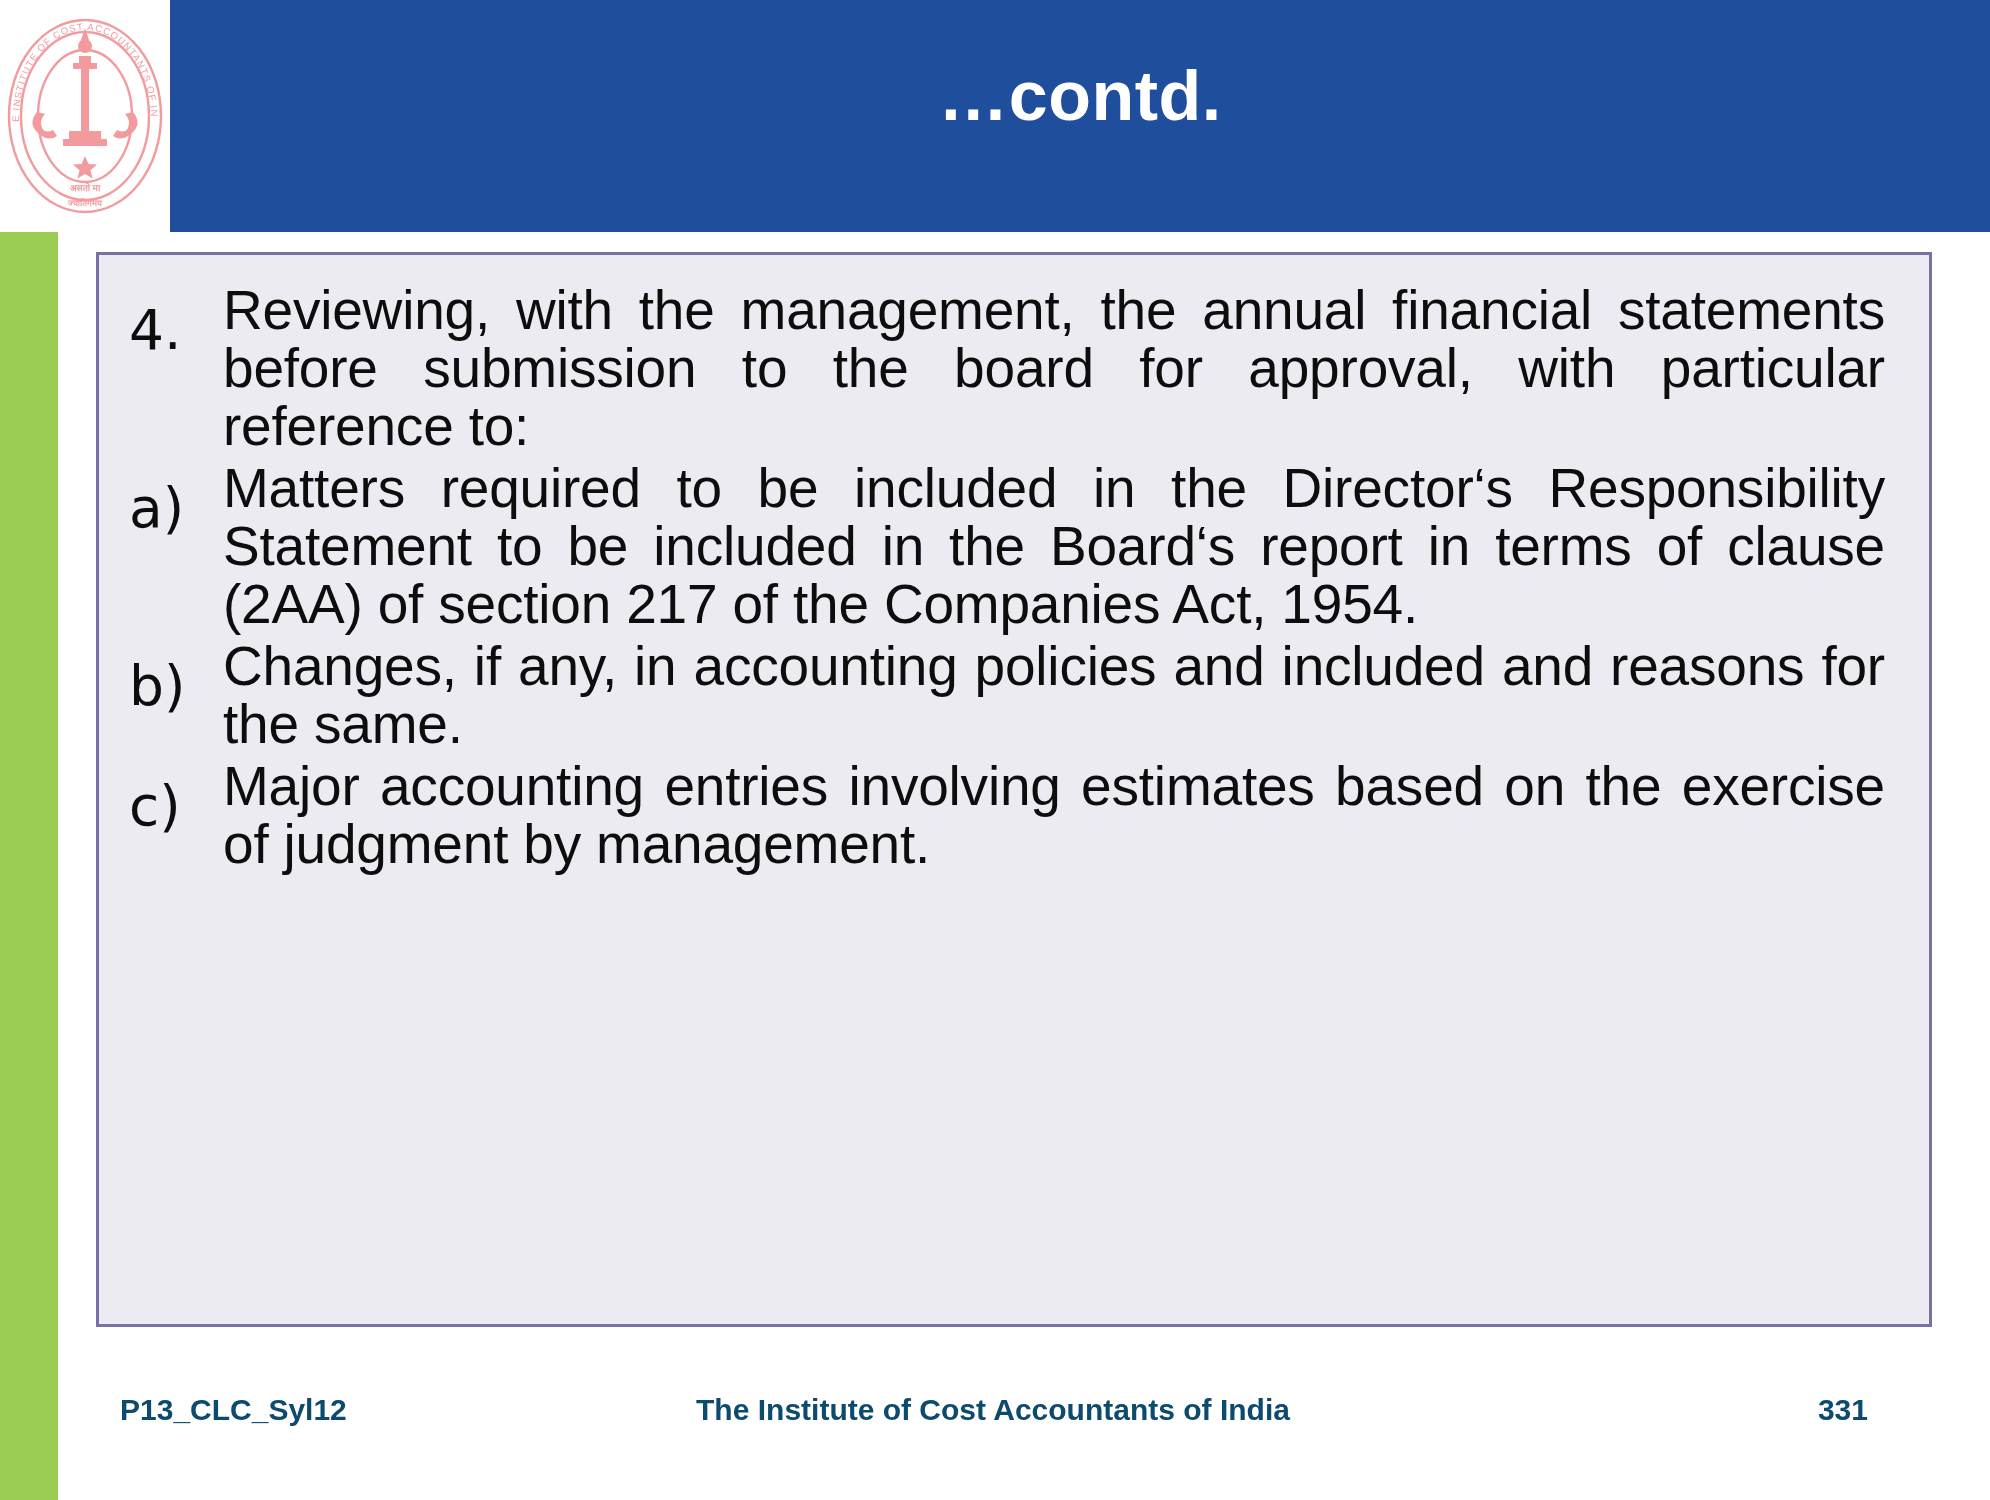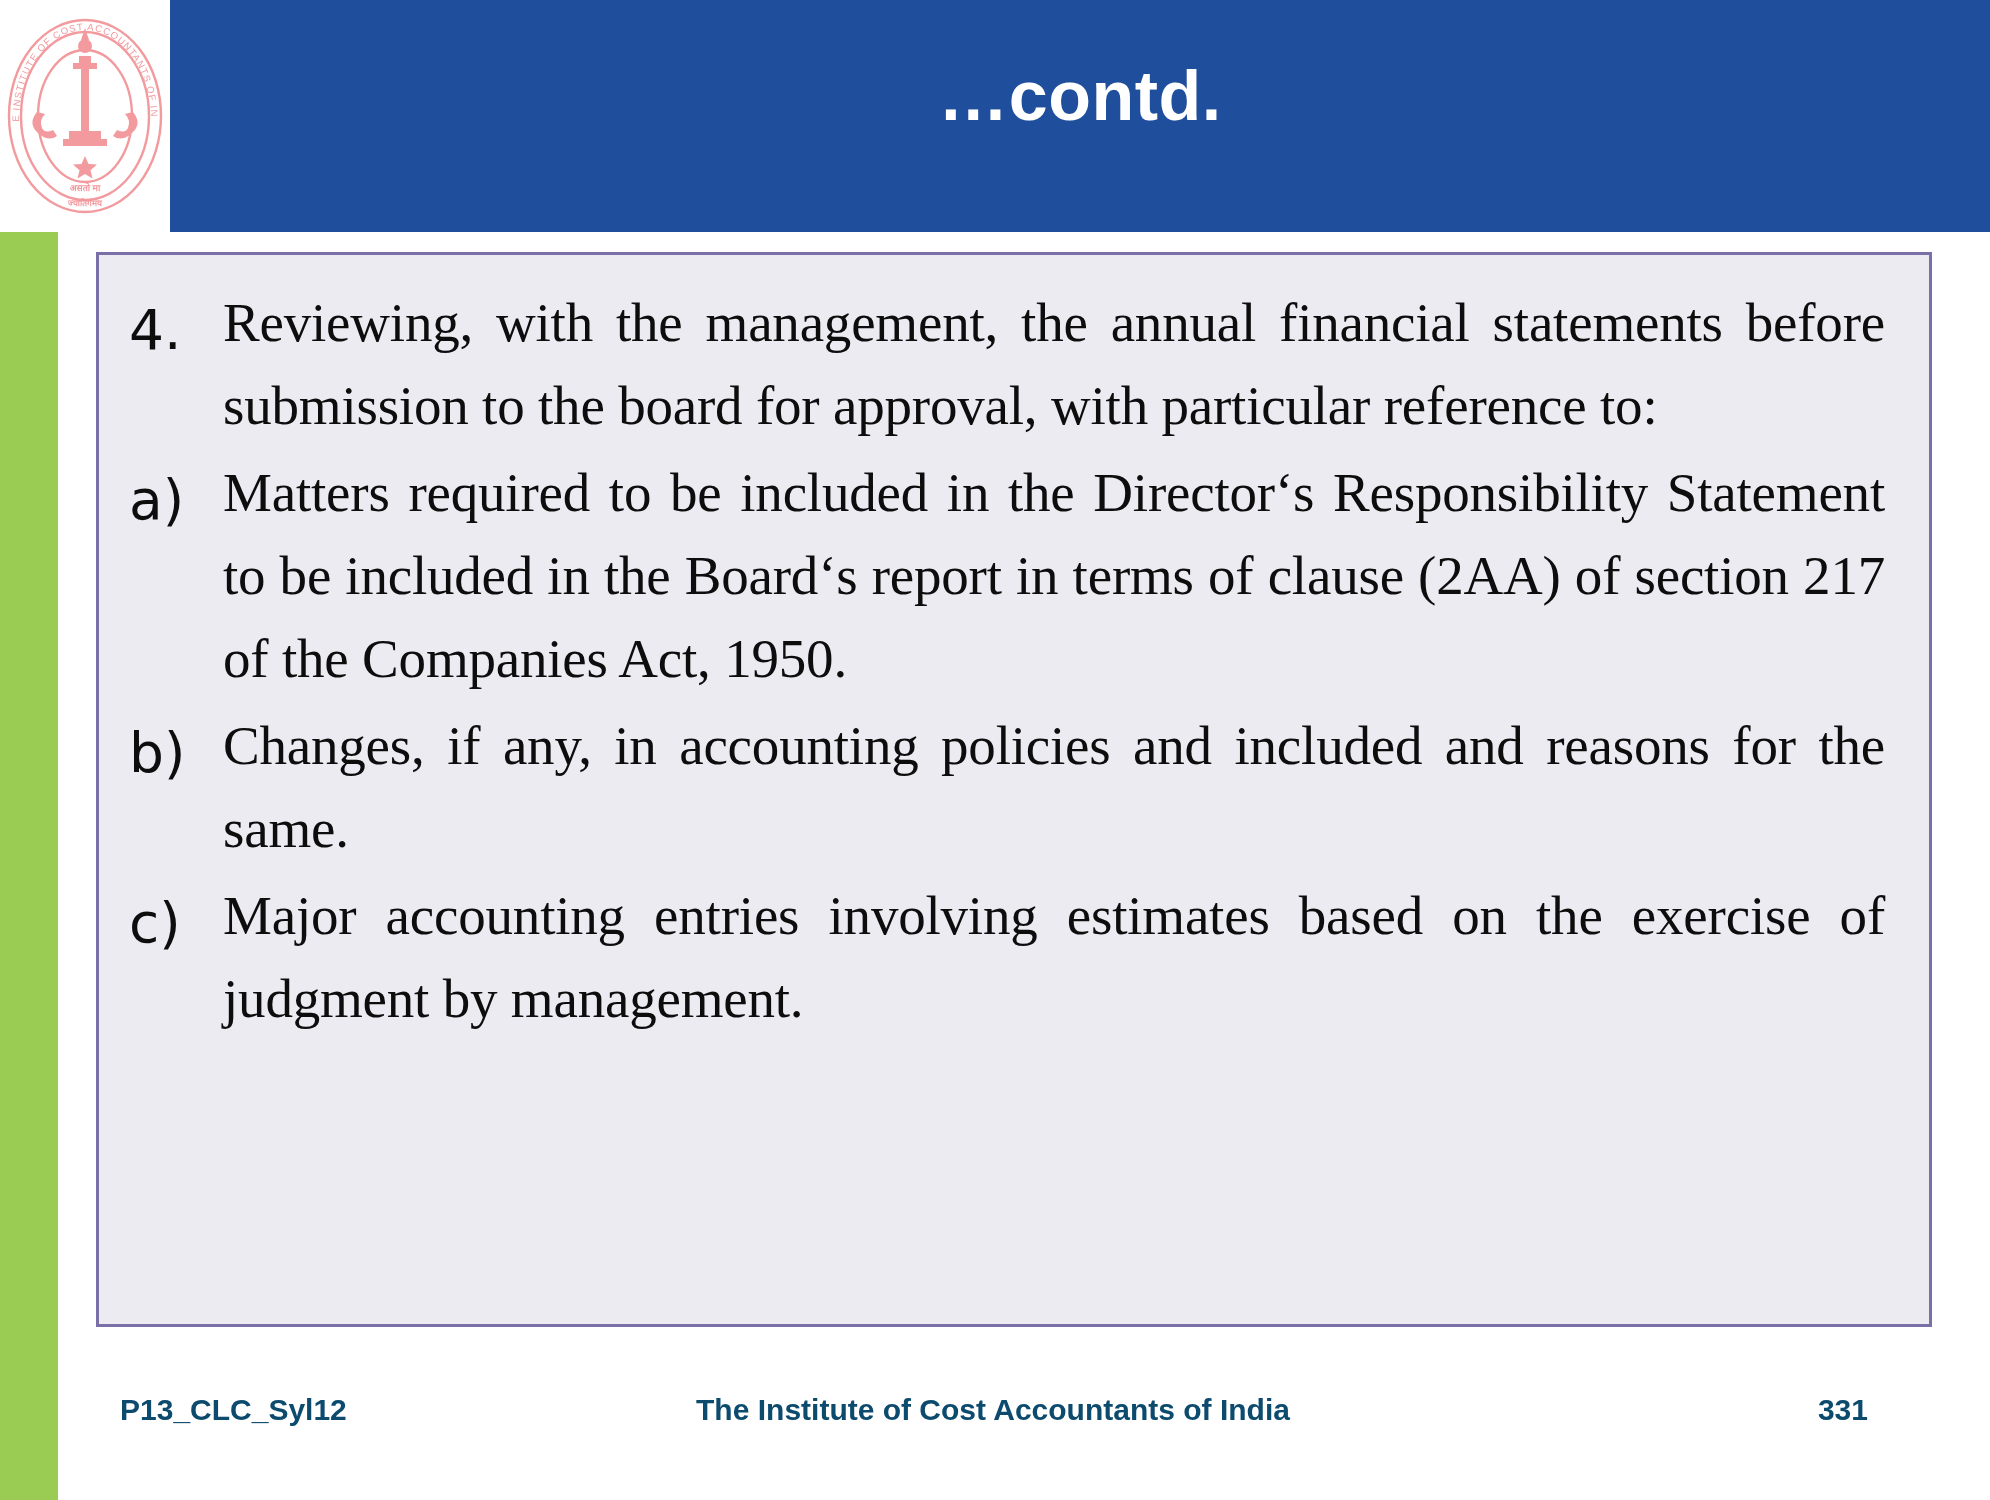--- a/index.html
+++ b/index.html
@@ -89,23 +89,23 @@
     font-size: 55px;
     line-height: 99px;
     color: #0d0d0d;
     font-family: "DejaVu Sans", sans-serif;
     padding-left: 6px;
     box-sizing: border-box;
   }
   .ptext {
     flex: 1 1 auto;
     font-size: 55px;
-    line-height: 83px;
+    line-height: 58px;
     color: #0d0d0d;
-    font-family: Liberation Serif, serif;
+    font-family: Liberation Sans, sans-serif;
     text-align: justify;
     text-justify: inter-word;
     letter-spacing: -0.2px;
   }
 
   
   .footer {
     position: absolute;
     left: 58px;
     top: 1380px;
@@ -183,21 +183,21 @@
 
 <div class="content-box">
 
   <div class="para">
     <div class="marker">4.</div>
     <div class="ptext">Reviewing, with the management, the annual financial statements before submission to the board for approval, with particular reference to:</div>
   </div>
 
   <div class="para">
     <div class="marker">a)</div>
-    <div class="ptext">Matters required to be included in the Director‘s Responsibility Statement to be included in the Board‘s report in terms of clause (2AA) of section 217 of the Companies Act, 1950.</div>
+    <div class="ptext">Matters required to be included in the Director‘s Responsibility Statement to be included in the Board‘s report in terms of clause (2AA) of section 217 of the Companies Act, 1954.</div>
   </div>
 
   <div class="para">
     <div class="marker">b)</div>
     <div class="ptext">Changes, if any, in accounting policies and included and reasons for the same.</div>
   </div>
 
   <div class="para">
     <div class="marker">c)</div>
     <div class="ptext">Major accounting entries involving estimates based on the exercise of judgment by management.</div>

